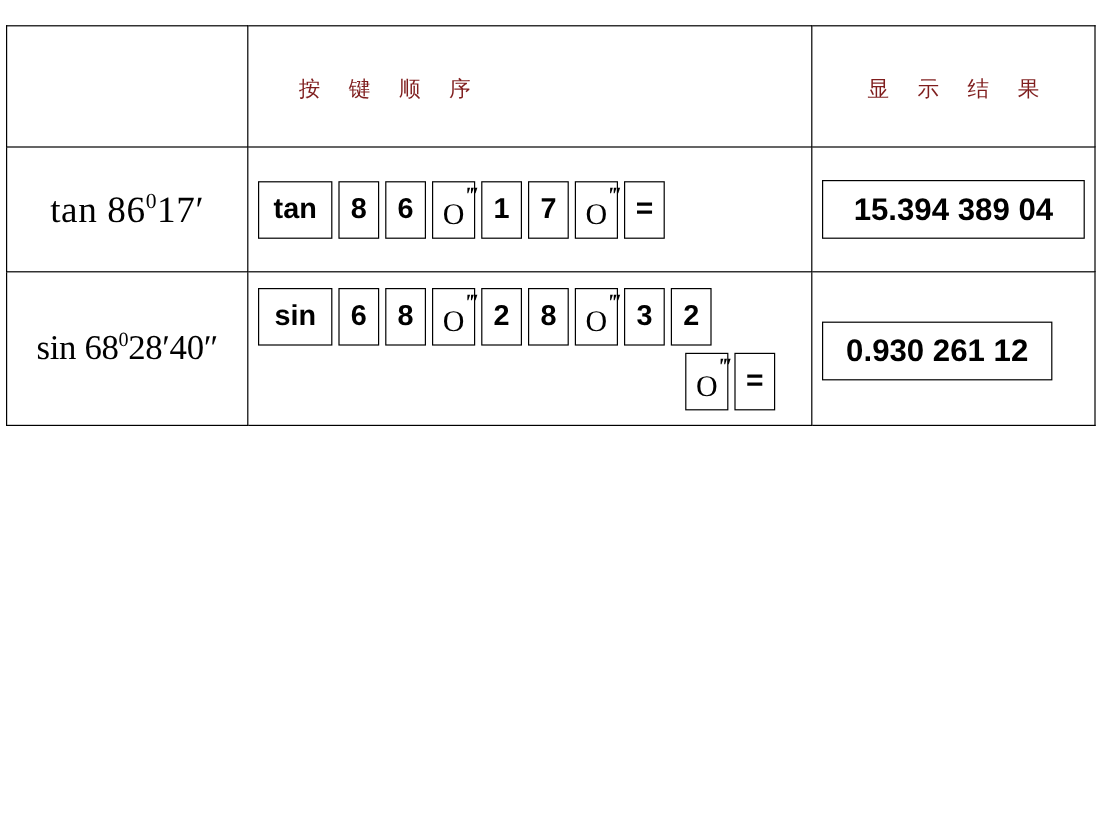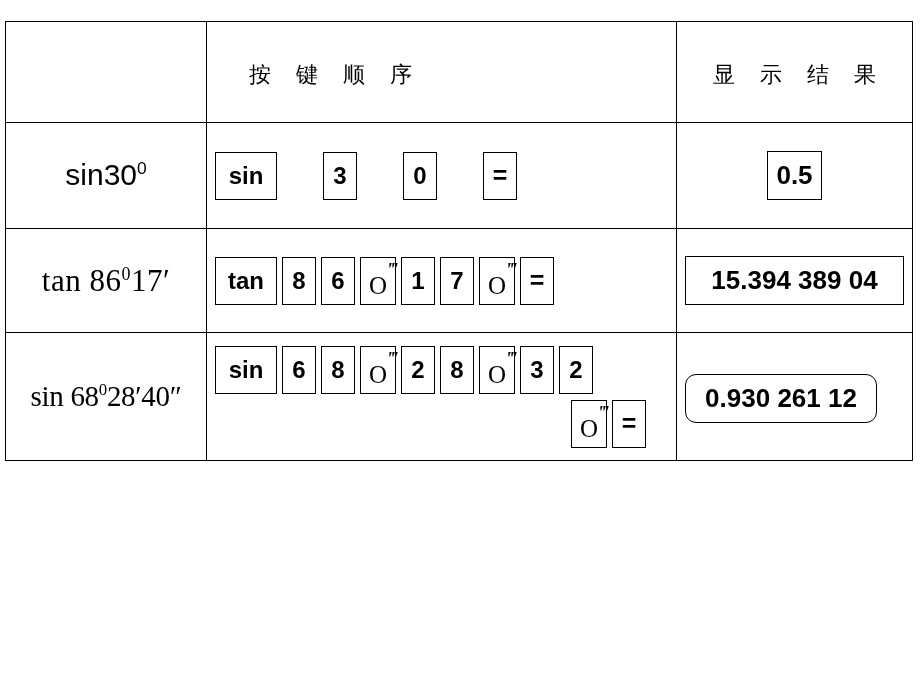--- a/index.html
+++ b/index.html
@@ -41,24 +41,24 @@
   col.c-expr  { width: 201px; }
   col.c-keys  { width: 470px; }
   col.c-res   { width: 236px; }
 
   
   .hdr-cell {
     height: 100px;
   }
   .hdr-text {
     font-family: "DejaVu Sans", sans-serif;
-    font-size: 22px;
+    font-size: 18px;
     letter-spacing: 9px;
     font-weight: 400;
-    color: #000000;
+    color: #7f1d1d;
     padding-top: 6px;
     line-height: 1.1;
   }
   .hdr-keys .hdr-text {
     padding-left: 42px;
     text-align: left;
   }
   .hdr-res .hdr-text {
     text-align: center;
     padding-left: 9px;
@@ -172,21 +172,21 @@
     font-size: 26px;
     line-height: 1;
     padding: 10px 8px 11px 8px;
     box-sizing: border-box;
     white-space: nowrap;
     text-align: center;
   }
   .res-wrap.center { justify-content: center; }
   .res-wrap.full   { justify-content: center; }
   .res-wrap.full .res-box { width: 100%; }
-  .res-wrap.narrow .res-box { width: 192px; border-radius: 11px; }
+  .res-wrap.narrow .res-box { width: 192px; }
   .res-wrap.pad-top { padding-top: 8px; align-items: flex-start; }
   .res-wrap.pad-bottom { padding-top: 46px; }
 </style>
 </head>
 <body>
 
 <div id="page">
 
   <table class="calc-table">
     <colgroup>
@@ -201,42 +201,20 @@
           <div class="hdr-text"></div>
         </td>
         <td class="hdr-cell hdr-keys">
           <div class="hdr-text">按 键 顺 序</div>
         </td>
         <td class="hdr-cell hdr-res">
           <div class="hdr-text">显 示 结 果</div>
         </td>
       </tr>
 
-      <tr style="height:106px">
-        <td>
-          <div class="expr sans">
-            <span>sin30</span><sup>0</sup>
-          </div>
-        </td>
-        <td class="keys-cell">
-          <div class="keys-wrap">
-            <div class="keys-line gap-xl">
-              <span class="key wide">sin</span>
-              <span class="key">3</span>
-              <span class="key">0</span>
-              <span class="key eq">=</span>
-            </div>
-          </div>
-        </td>
-        <td class="res-cell">
-          <div class="res-wrap center">
-            <div class="res-box">0.5</div>
-          </div>
-        </td>
-      </tr>
 
 
       <tr style="height:104px">
         <td>
           <div class="expr serif">
             <span>tan 86</span><sup>0</sup><span>17′</span>
           </div>
         </td>
         <td class="keys-cell">
           <div class="keys-wrap">

